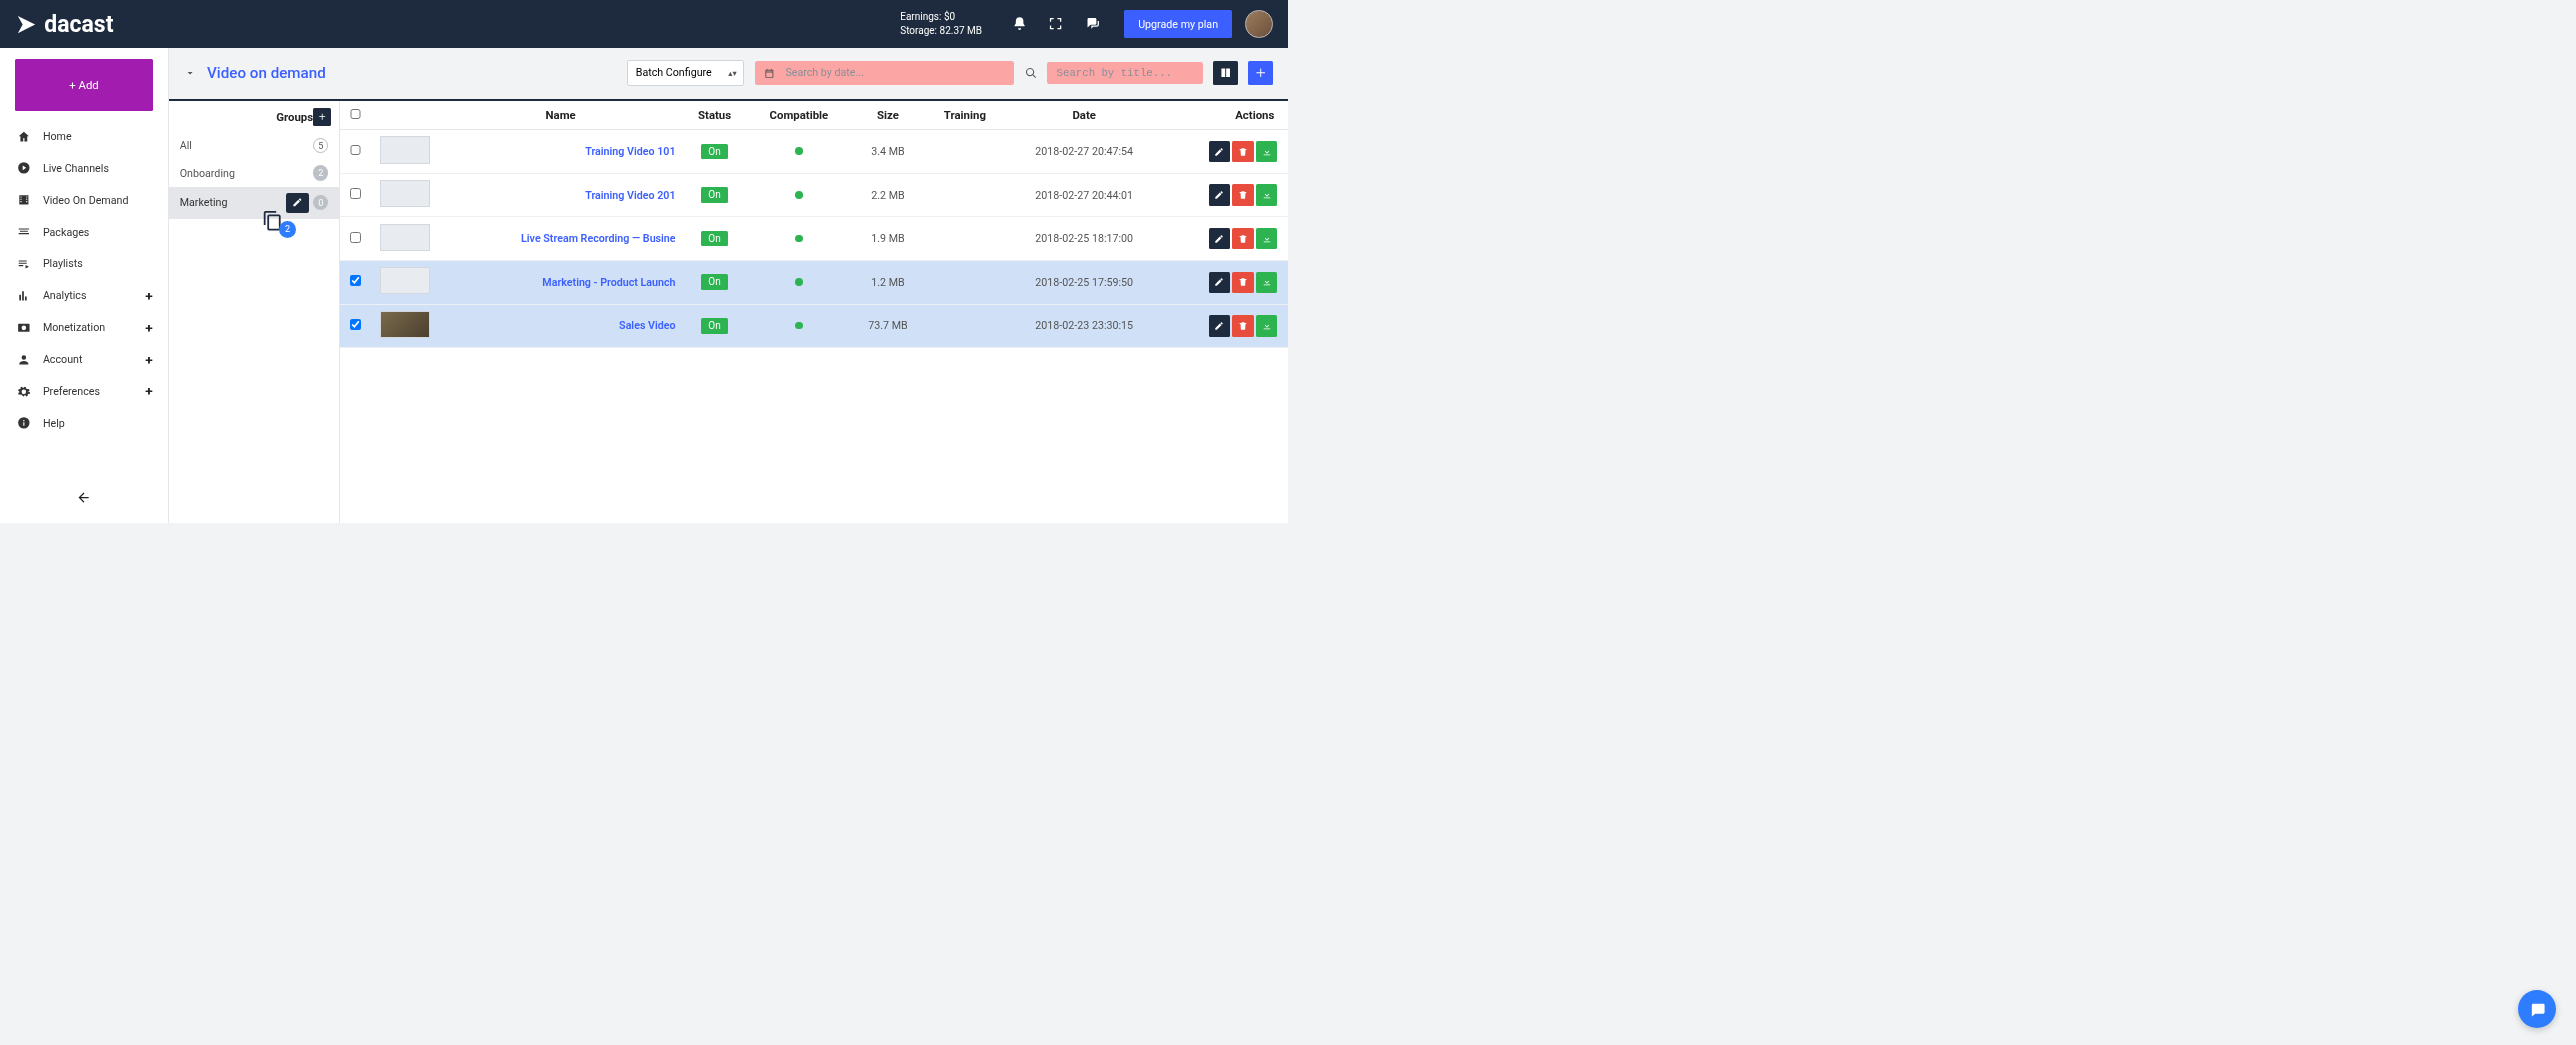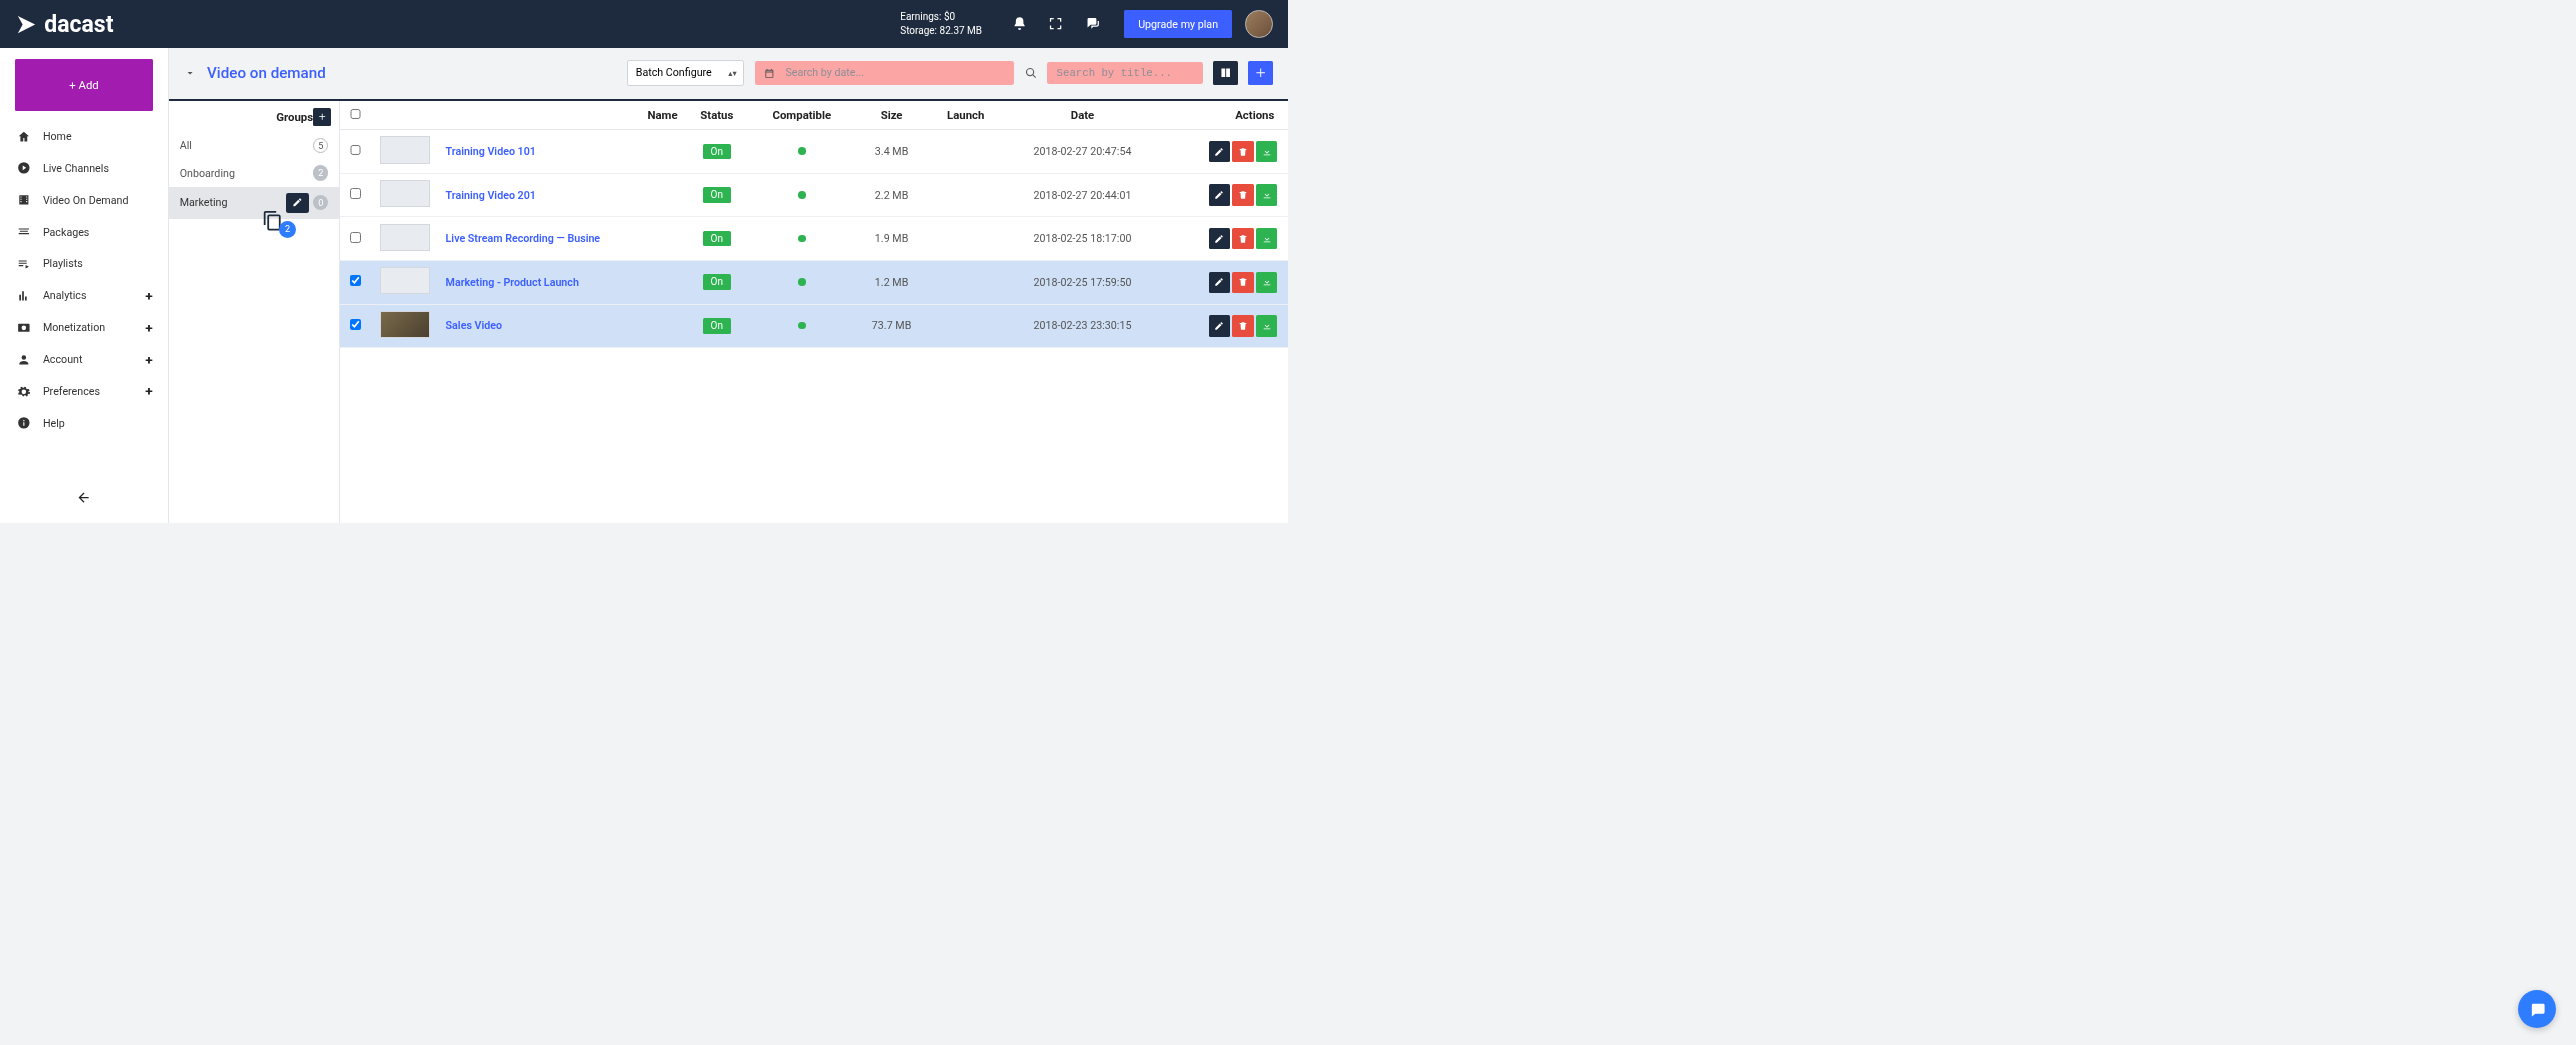--- a/index.html
+++ b/index.html
@@ -44,23 +44,23 @@
 .group-item .count{min-width:15.2px;height:15.2px;border-radius:7.6px;display:flex;align-items:center;justify-content:center;font-size:9.1px;background:#fff;border:0.8px solid #bbb}
 .group-item .count.badge{background:#bcc0c7;border:none;color:#fff}
 .group-edit{background:#1e2a3d;width:23px;height:20px;border:none;border-radius:2.3px;cursor:pointer;display:flex;align-items:center;justify-content:center;margin-right:4.6px}
 .group-edit svg{width:10.7px;height:10.7px;fill:#fff}
 .drag-float{position:absolute;left:262px;top:210px;z-index:50}
 .drag-float svg{width:21.3px;height:21.3px;fill:#1e2a3d}
 .drag-badge{position:absolute;left:17px;top:10.7px;background:#2f7dff;color:#fff;width:17px;height:17px;border-radius:50%;font-size:9.1px;display:flex;align-items:center;justify-content:center}
 .table-wrap{flex:1;overflow:auto}
 table{width:100%;border-collapse:collapse}
 th{text-align:center;padding:6.9px 6.1px;font-size:11.4px;font-weight:700;border-bottom:0.8px solid #e4e6ea}
-th.left{text-align:right}
+th.left{text-align:center}
 td{padding:6.1px;text-align:center;font-size:10.7px;border-bottom:0.8px solid #eef0f3;color:#555}
-td.left{text-align:left}
+td.left{text-align:right}
 tr.sel td{background:#cfe0f7}
 .cb{width:10.7px;height:10.7px;cursor:pointer}
 .thumb{width:50px;height:27.4px;background:#e8ebef;border:0.8px solid #d4d8de;display:inline-block}
 .thumb.dark{background:linear-gradient(135deg,#7a6a4a,#4b4030)}
 .row-name{color:#3c5fff;font-weight:600;text-align:left}
 .status-badge{background:#2eb351;color:#fff;padding:2.3px 7.6px;border-radius:1.5px;font-size:10px}
 .dot{width:7.6px;height:7.6px;background:#2eb351;border-radius:50%;display:inline-block}
 .actions{display:flex;gap:2.3px;justify-content:flex-end}
 .act-btn{width:21.3px;height:21.3px;border:none;border-radius:1.5px;cursor:pointer;display:flex;align-items:center;justify-content:center}
 .act-edit{background:#1e2a3d}
@@ -252,21 +252,21 @@
       <div class="table-wrap">
         <table>
           <thead>
               <tr>
             <th style="width:30.5px"><input type="checkbox" class="cb" style=""></th>
             <th style="width:69px"></th>
             <th class="left">Name</th>
             <th>Status</th>
             <th>Compatible</th>
             <th>Size</th>
-            <th>Launch</th>
+            <th>Training</th>
             <th>Date</th>
             <th style="text-align:right;padding-right:13.7px">Actions</th>
           </tr>
             </thead>
           <tbody id="table-body">
               <tr>
     <td><input type="checkbox" class="cb" style=""></td>
     <td><span class="thumb"></span></td>
     <td class="left row-name">Training Video 101</td>
     <td><span class="status-badge">On</span></td>

